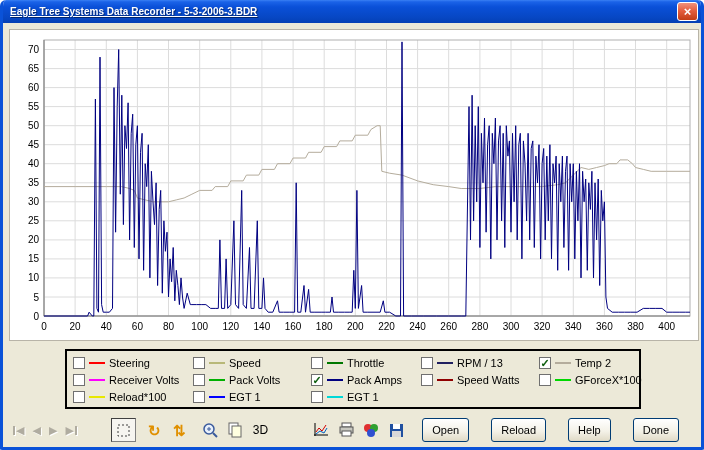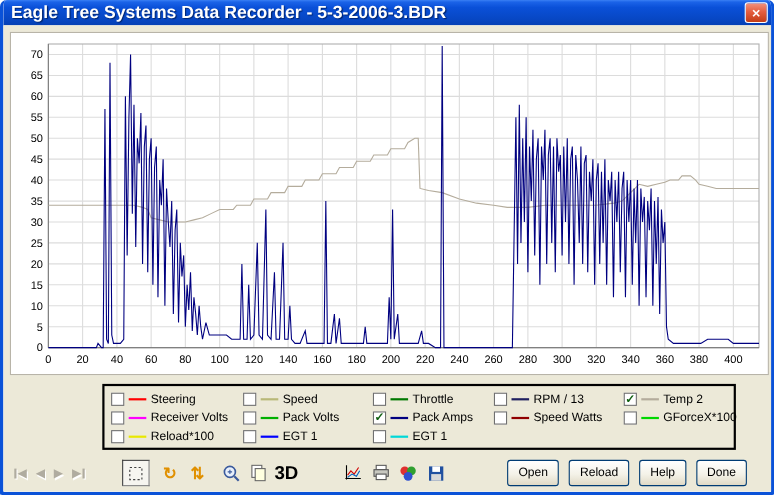--- a/index.html
+++ b/index.html
@@ -10,38 +10,38 @@
     border-radius:6px 6px 2px 2px;overflow:hidden;
     font-family:"Liberation Sans",sans-serif;
     position:relative;
   }
   .titlebar{
     height:23px;
     background:linear-gradient(180deg,#3a80f4 0%,#1b63e8 8%,#0a50d8 30%,#0747c4 75%,#0540b4 100%);
     display:flex;align-items:center;
   }
   .titlebar .title{
-    color:#fff;font-size:16px;font-weight:bold;padding-left:7px;
-    text-shadow:1px 1px 1px #00256e;white-space:nowrap;flex:1;
+    color:#fff;font-size:10px;font-weight:bold;padding-left:7px;
+    text-shadow:1px 1px 1px #00256e;white-space:nowrap;flex:1;text-decoration:underline;
   }
   .close-btn{
     width:21px;height:19px;margin-right:3px;border:1px solid #fff;border-radius:3px;
     background:linear-gradient(180deg,#f1927d 0%,#e55e3f 45%,#c33d16 100%);
     color:#fff;font-weight:bold;font-size:13px;line-height:17px;text-align:center;cursor:default;
   }
   .body{position:relative;height:424px;background:#ece9d8;}
   .chart-area{
     position:absolute;left:6px;top:6px;width:690px;height:312px;
     background:#fff;border:1px solid #b8b4a8;
   }
   .chart-area svg{display:block;}
   svg text{font-family:"Liberation Sans",sans-serif;fill:#000;}
   .legend-panel{
     position:absolute;left:62px;top:326px;width:576px;height:60px;
-    border:2px solid #000;background:#ece9d8;margin-left:28px;
+    border:2px solid #000;background:#ece9d8;
   }
   .legend-grid{
     display:grid;grid-template-columns:120px 118px 110px 118px 96px;
     padding:3px 6px;height:100%;align-content:space-between;
   }
   .legend-item{display:flex;align-items:center;gap:4px;font-size:11px;height:17px;}
   .checkbox{
     width:12px;height:12px;border:1px solid #707070;background:#fff;flex:0 0 12px;
     font-size:11px;line-height:10px;text-align:center;color:#106010;font-weight:bold;
   }
@@ -60,23 +60,23 @@
   .tool-group{display:flex;align-items:center;}
   .tbtn{
     width:25px;height:24px;display:flex;align-items:center;justify-content:center;
     border:1px solid transparent;cursor:default;
   }
   .tbtn.pressed{
     border:1px solid #808080;border-top-color:#404040;border-left-color:#404040;
     background:#f6f5f0;
   }
   .glyph-orange{color:#e09000;font-size:15px;font-weight:bold;line-height:15px;}
-  .threeD{font-size:17px;font-weight:bold;color:#000;}
+  .threeD{font-size:12px;font-weight:normal;color:#000;}
   .gap6{width:6px;}.gap36{width:36px;}
-  .action-group{margin-left:auto;display:flex;align-items:center;gap:9px;padding-right:12px;}
+  .action-group{margin-left:auto;display:flex;align-items:center;gap:22px;padding-right:12px;}
   .xpbtn{
     min-width:40px;height:24px;padding:0 9px;
     border:1px solid #003c74;border-radius:3px;
     background:linear-gradient(180deg,#ffffff 0%,#f4f2e8 55%,#e0dac6 100%);
     font-family:"Liberation Sans",sans-serif;font-size:11px;color:#000;cursor:default;
   }
 </style>
 </head>
 <body>
 

